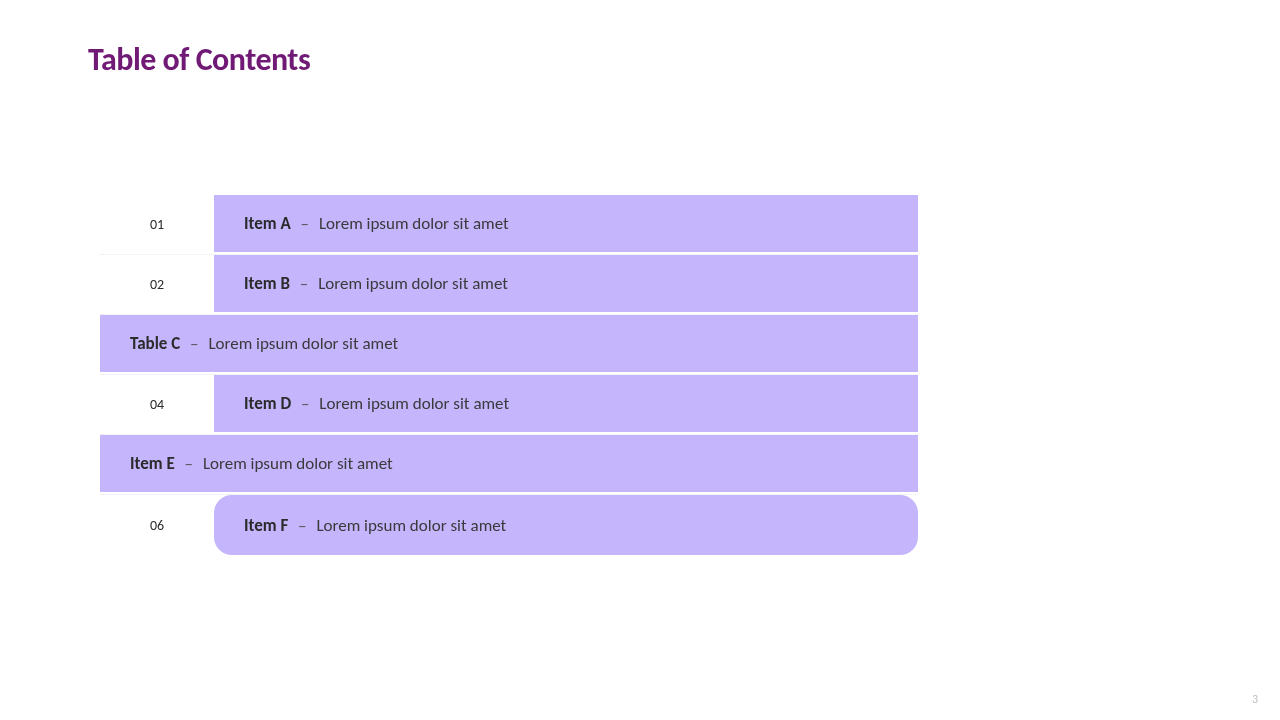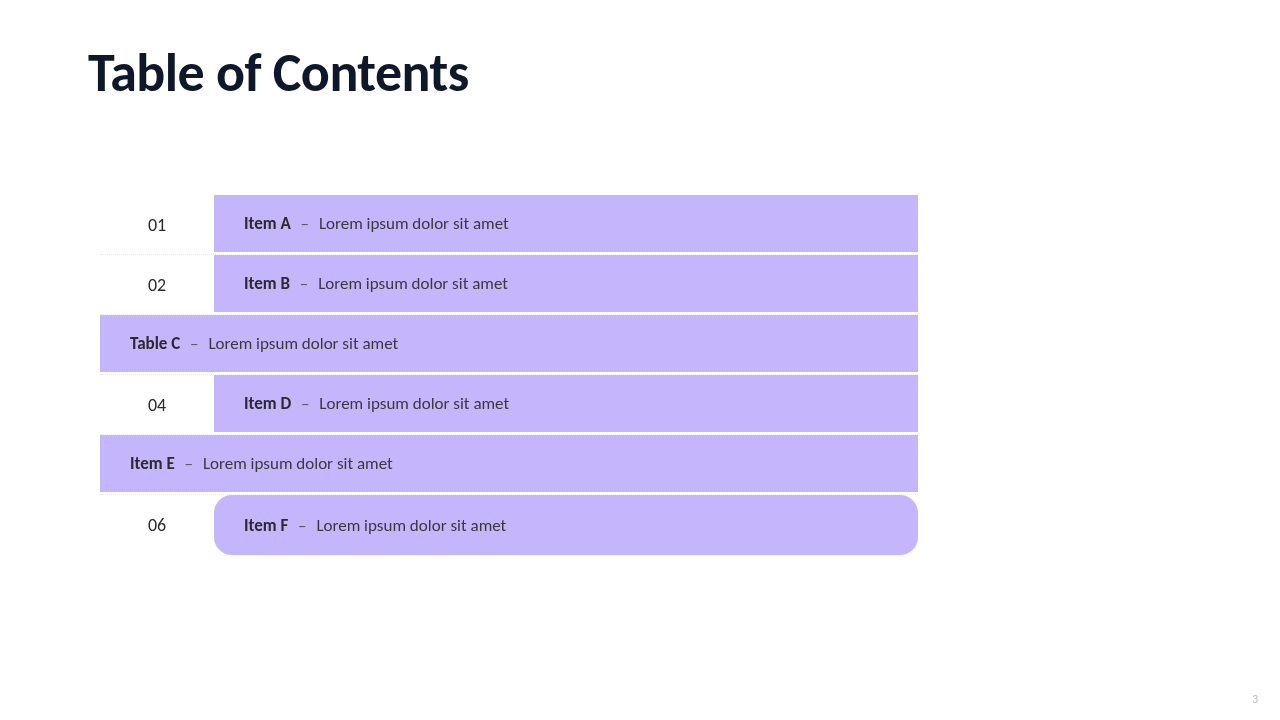--- a/index.html
+++ b/index.html
@@ -8,44 +8,44 @@
     height: 720px;
     background: #ffffff;
     font-family: "Segoe UI", "Calibri", Arial, sans-serif;
     position: relative;
     overflow: hidden;
   }
   .title {
     position: absolute;
     top: 40px;
     left: 88px;
-    font-size: 54px;
+    font-size: 32px;
     font-weight: 700;
-    color: #0f172a;
+    color: #701a75;
     letter-spacing: -0.5px;
   }
   .toc {
     position: absolute;
     top: 195px;
     left: 100px;
     width: 818px;
   }
   .toc-row {
     display: flex;
     align-items: stretch;
     height: 60px;
     border-bottom: 1px dotted #e8e8e8;
   }
   .toc-row:last-child { border-bottom: none; justify-content: space-between; }
   .toc-num {
     width: 114px;
     display: flex;
     align-items: center;
     justify-content: center;
-    font-size: 18px;
+    font-size: 14px;
     color: #2b2b2b;
   }
   .toc-bar {
     flex: 1;
     background: #c4b5fd;
     display: flex;
     align-items: center;
     padding-left: 30px;
     font-size: 17px;
     color: #3a3a3a;

